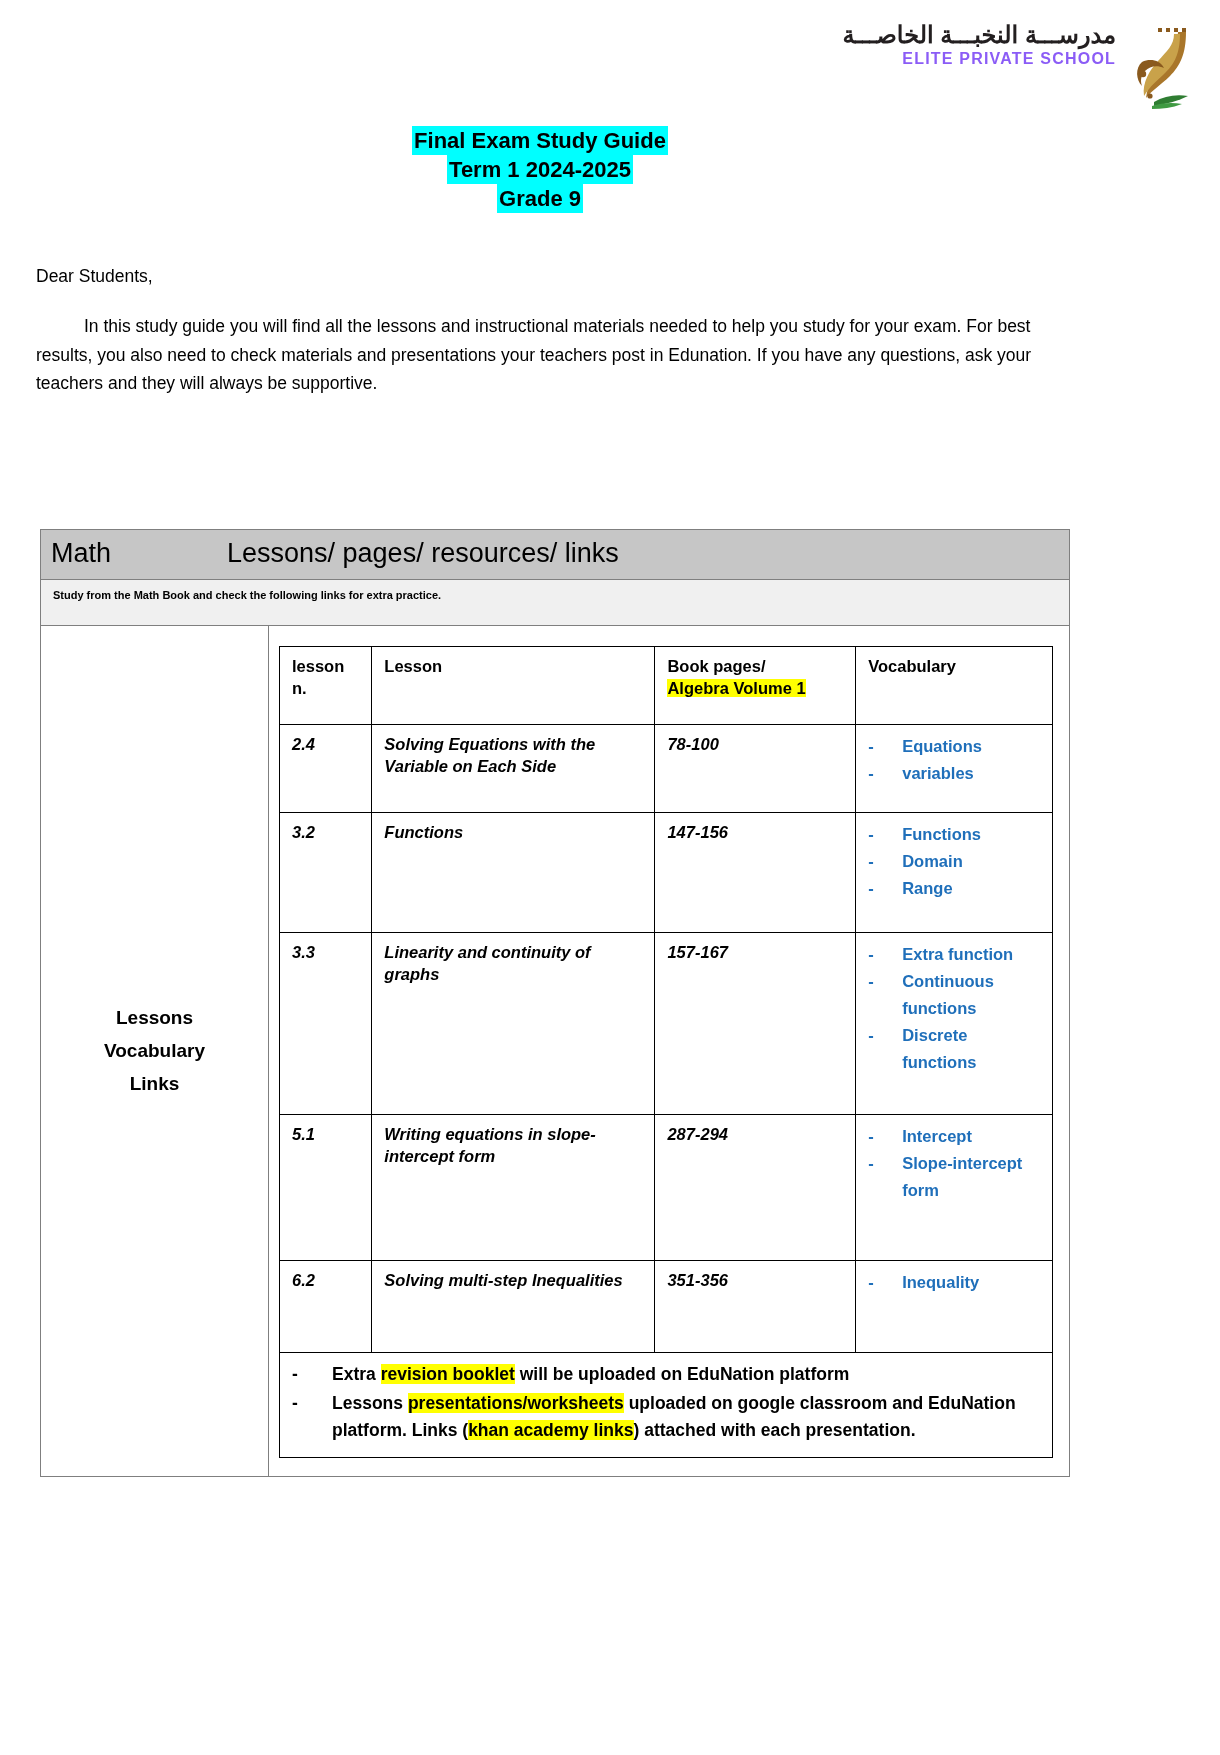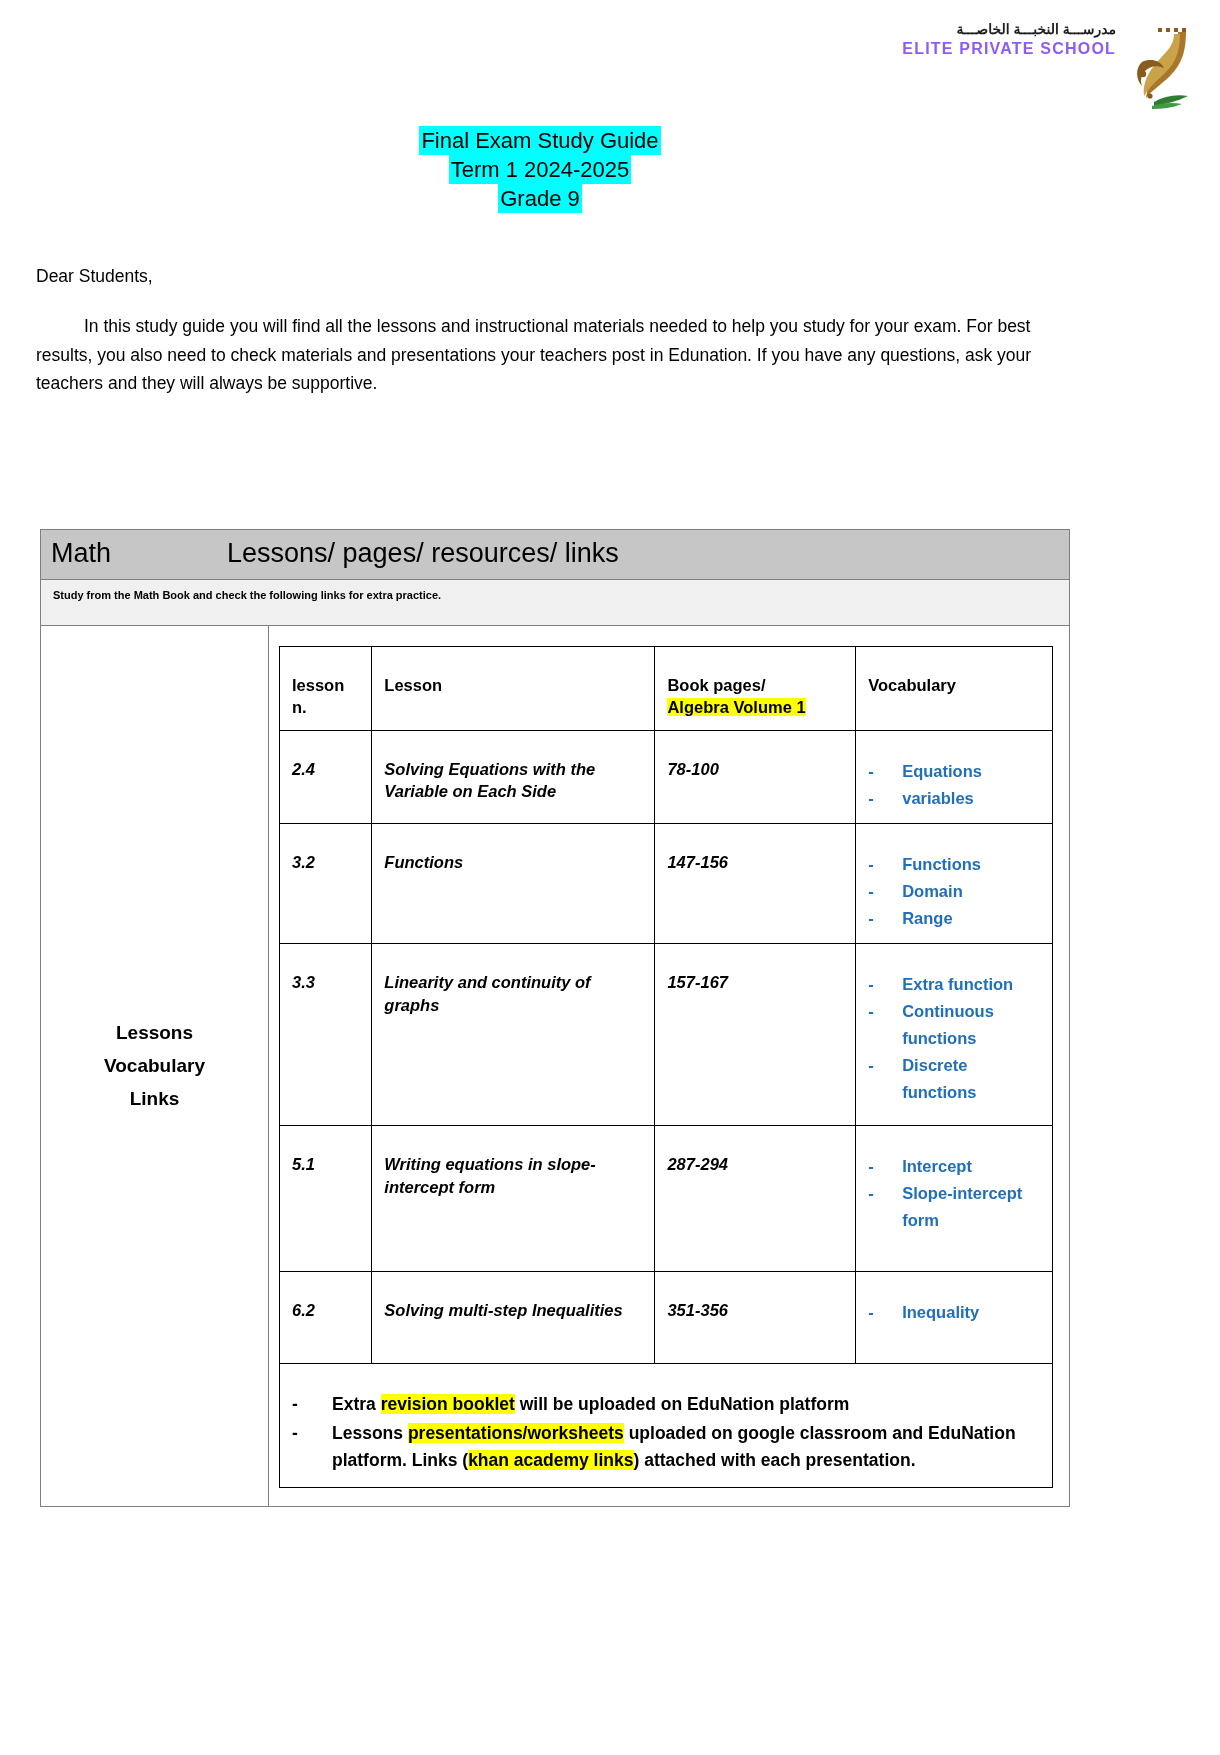--- a/index.html
+++ b/index.html
@@ -22,21 +22,21 @@
   .logo-block {
     position: absolute;
     top: 22px;
     right: 30px;
     display: flex;
     align-items: flex-start;
     gap: 8px;
   }
   .logo-text { text-align: right; line-height: 1.05; }
   .logo-arabic {
-    font-size: 14px;
+    font-size: 24px;
     font-weight: 700;
     color: #231f20;
     letter-spacing: 1px;
     white-space: nowrap;
     direction: rtl;
   }
   .logo-latin {
     font-size: 16px;
     font-weight: 700;
     color: #8b5cf6;
@@ -51,21 +51,21 @@
     position: absolute;
     top: 126px;
     left: 0;
     width: 1080px;
     text-align: center;
     line-height: 1.32;
   }
   .doc-title .tline {
     display: inline-block;
     font-size: 22px;
-    font-weight: 400;
+    font-weight: 700;
     background: #00ffff;
     padding: 0 2px;
   }
 
   
   .letter {
     position: absolute;
     top: 262px;
     left: 36px;
     width: 1005px;
@@ -120,21 +120,21 @@
 
   
   .lessons-table {
     width: 100%;
     border-collapse: collapse;
     table-layout: fixed;
   }
   .lessons-table td {
     border: 1px solid #000000;
     vertical-align: top;
-    padding: 27px 10px 11px 12px;
+    padding: 8px 10px 11px 12px;
     font-size: 16.5px;
     line-height: 1.36;
   }
   .col-num   { width: 92px; }
   .col-less  { width: 282px; }
   .col-pages { width: 200px; }
   .col-vocab { width: 196px; }
 
   .lessons-table thead td,
   .lessons-table .head td { font-weight: 700; }

